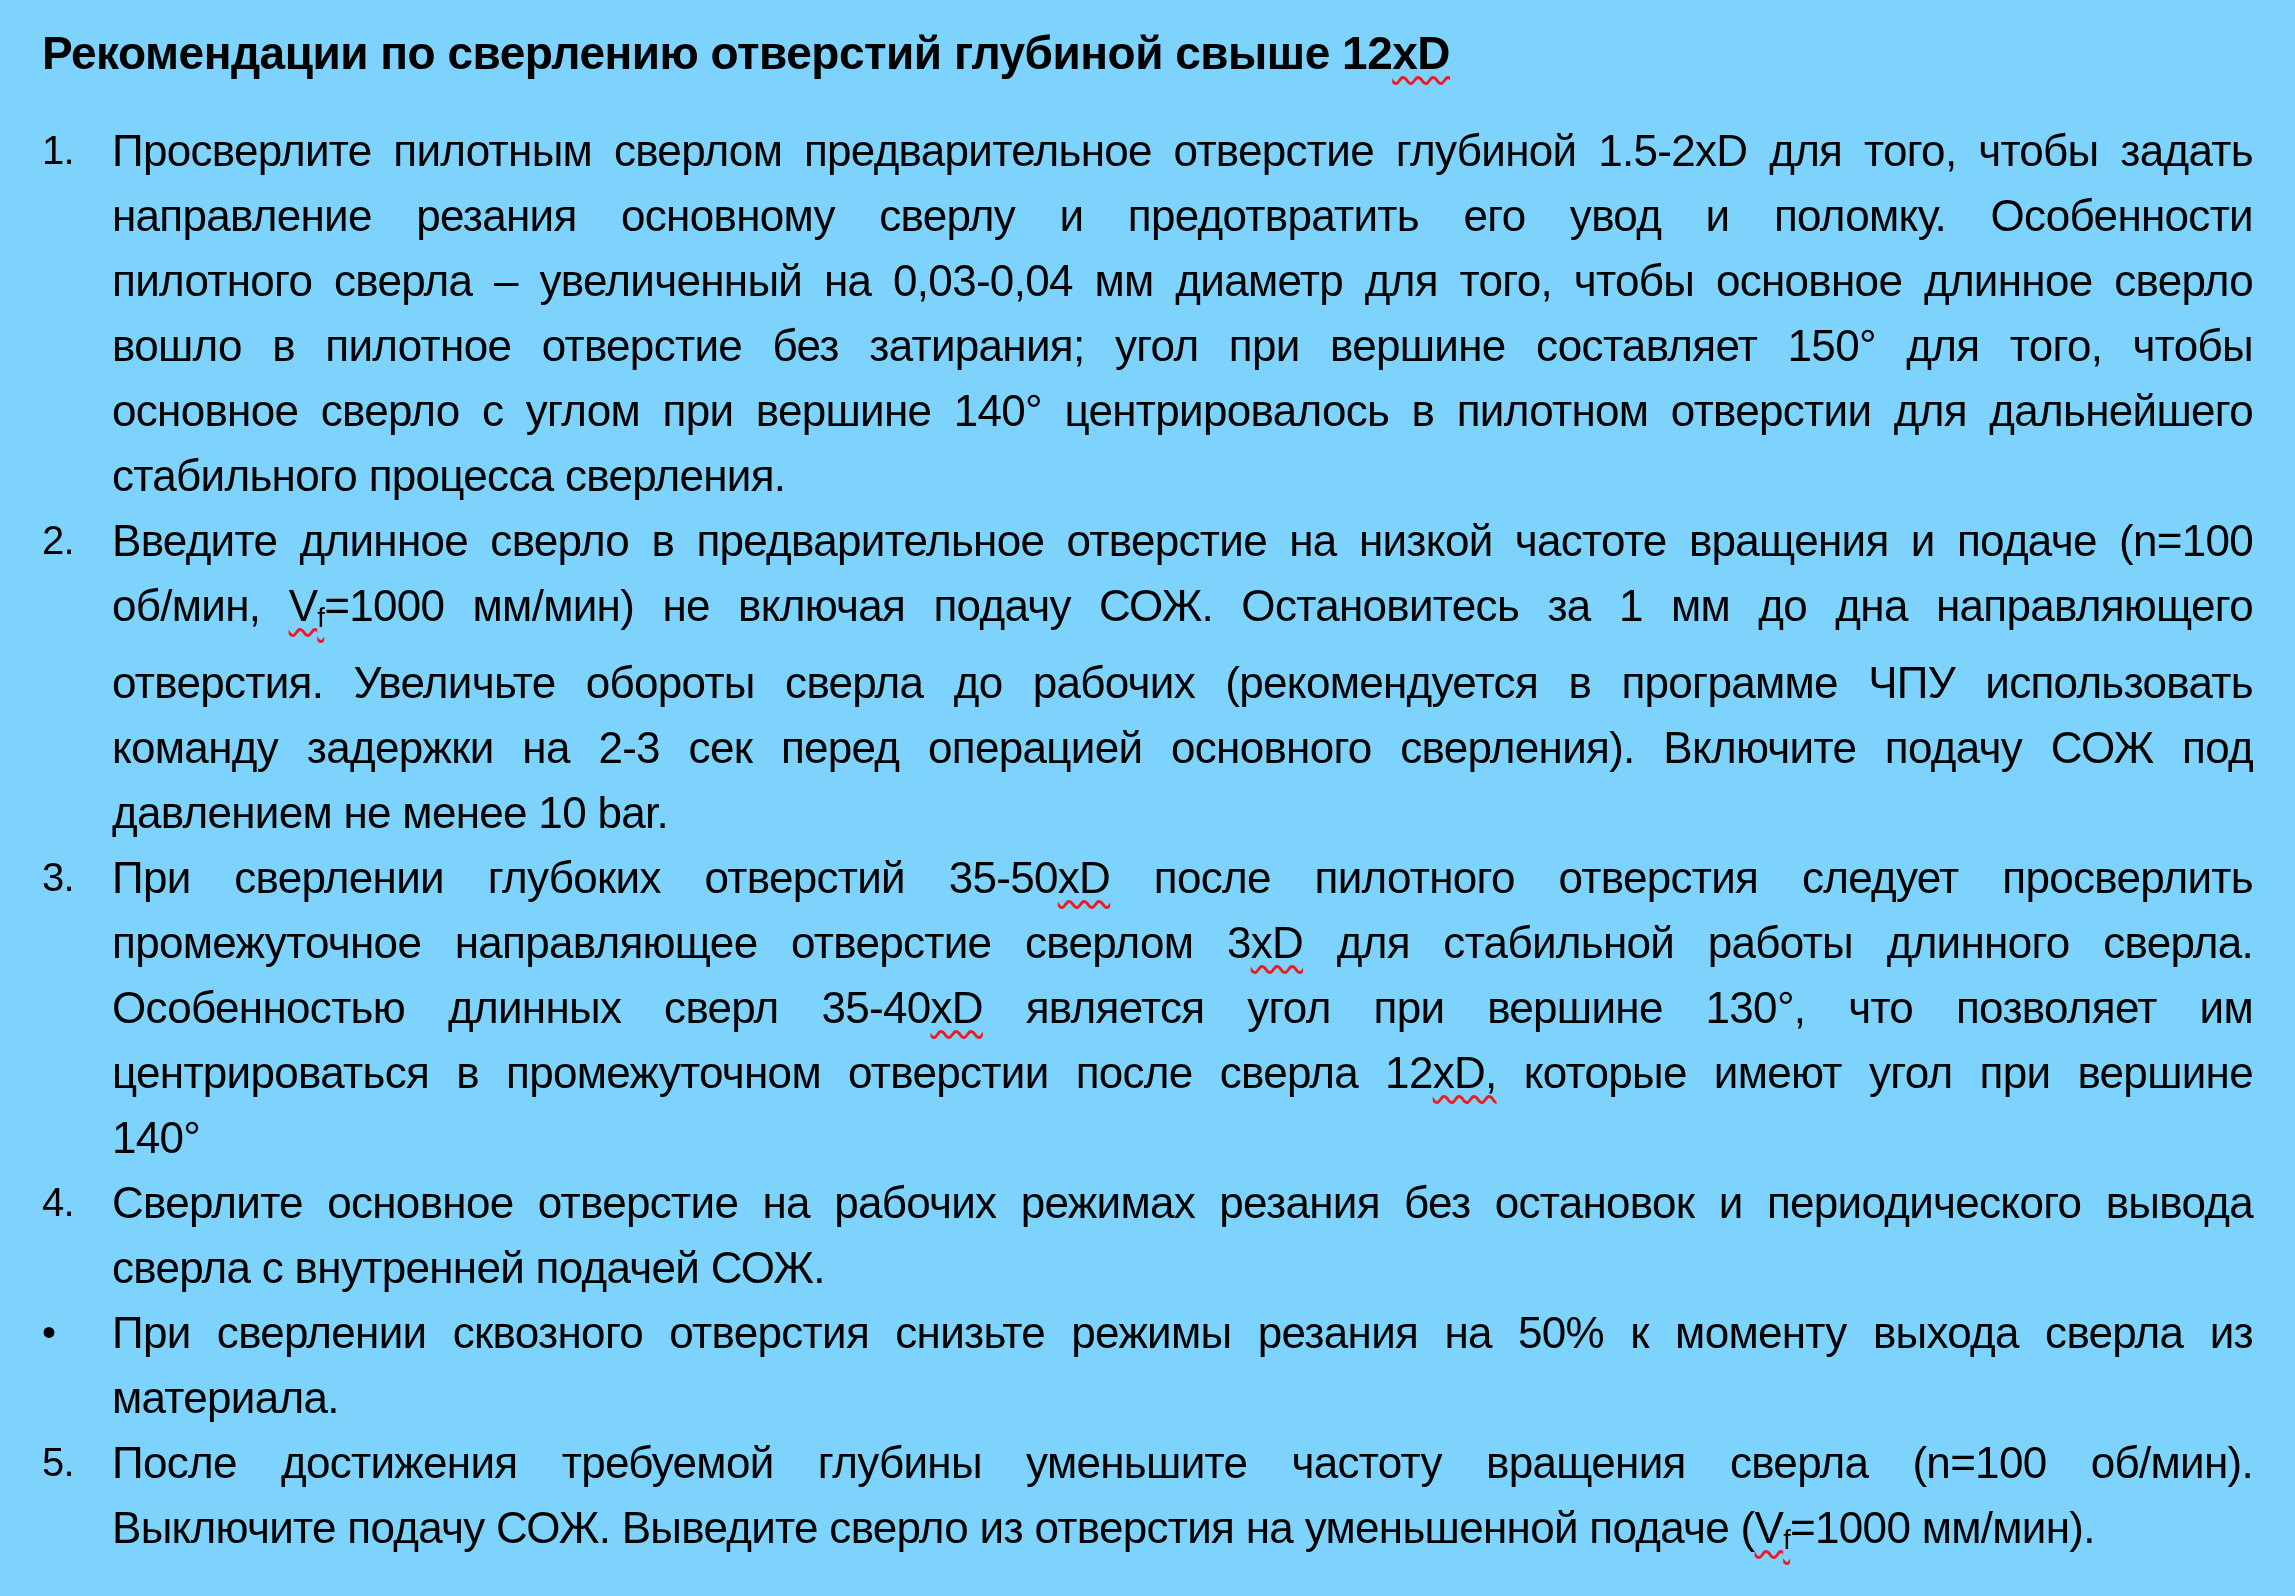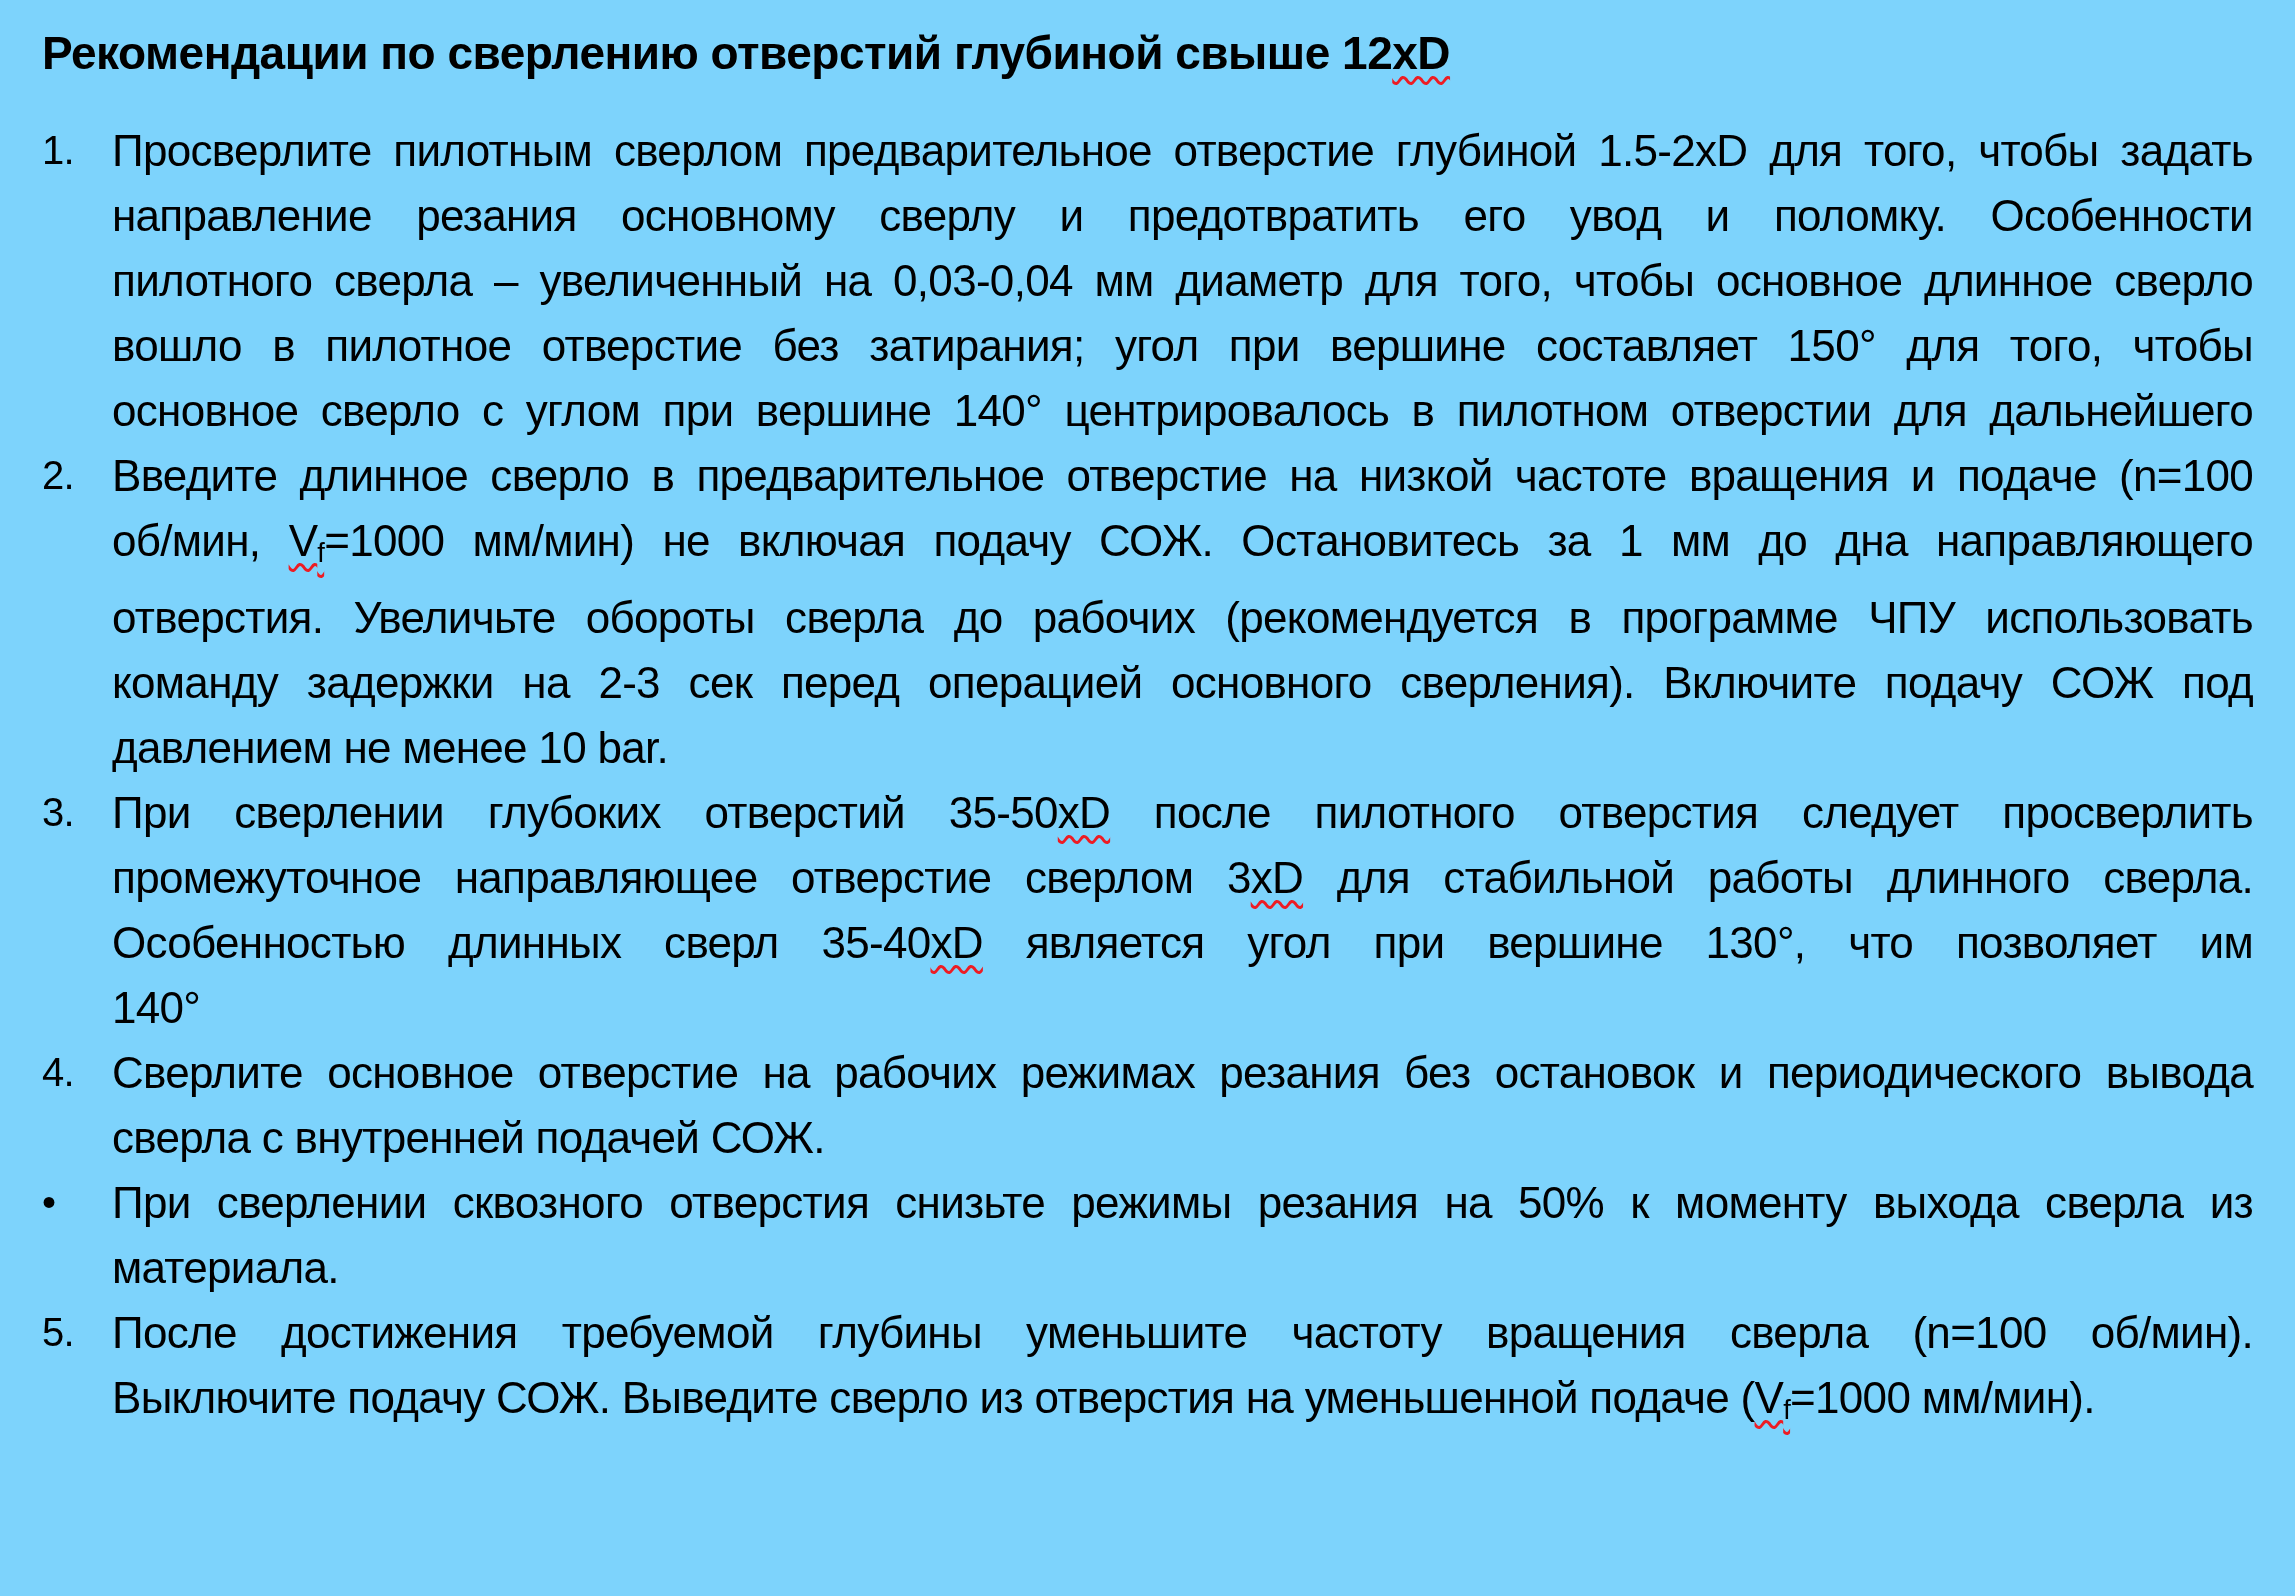--- a/index.html
+++ b/index.html
@@ -55,38 +55,40 @@
   <h1 class="title"><span>Рекомендации по сверлению отверстий глубиной свыше 12</span><span class="misspell">xD</span></h1>
   <div class="list">
       <div class="item">
         <div class="marker">1.</div>
         <div class="body">
           <div class="line"><span>Просверлите пилотным сверлом предварительное отверстие глубиной 1.5-2xD для того, чтобы задать</span></div>
           <div class="line"><span>направление резания основному сверлу и предотвратить его увод и поломку. Особенности</span></div>
           <div class="line"><span>пилотного сверла – увеличенный на 0,03-0,04 мм диаметр для того, чтобы основное длинное сверло</span></div>
           <div class="line"><span>вошло в пилотное отверстие без затирания; угол при вершине составляет 150° для того, чтобы</span></div>
           <div class="line"><span>основное сверло с углом при вершине 140° центрировалось в пилотном отверстии для дальнейшего</span></div>
+          <div class="line last"><span>стабильного процесса сверления.</span></div>
         </div>
       </div>
       <div class="item">
         <div class="marker">2.</div>
         <div class="body">
           <div class="line"><span>Введите длинное сверло в предварительное отверстие на низкой частоте вращения и подаче (n=100</span></div>
           <div class="line"><span>об/мин, </span><span class="misspell">V</span><span class="misspell sub">f</span><span>=1000 мм/мин) не включая подачу СОЖ. Остановитесь за 1 мм до дна направляющего</span></div>
           <div class="line"><span>отверстия. Увеличьте обороты сверла до рабочих (рекомендуется в программе ЧПУ использовать</span></div>
           <div class="line"><span>команду задержки на 2-3 сек перед операцией основного сверления). Включите подачу СОЖ под</span></div>
           <div class="line last"><span>давлением не менее 10 bar.</span></div>
         </div>
       </div>
       <div class="item">
         <div class="marker">3.</div>
         <div class="body">
           <div class="line"><span>При сверлении глубоких отверстий 35-50</span><span class="misspell">xD</span><span> после пилотного отверстия следует просверлить</span></div>
           <div class="line"><span>промежуточное направляющее отверстие сверлом 3</span><span class="misspell">xD</span><span> для стабильной работы длинного сверла.</span></div>
           <div class="line"><span>Особенностью длинных сверл 35-40</span><span class="misspell">xD</span><span> является угол при вершине 130°, что позволяет им</span></div>
+          <div class="line"><span>центрироваться в промежуточном отверстии после сверла 12</span><span class="misspell">xD,</span><span> которые имеют угол при вершине</span></div>
           <div class="line last"><span>140°</span></div>
         </div>
       </div>
       <div class="item">
         <div class="marker">4.</div>
         <div class="body">
           <div class="line"><span>Сверлите основное отверстие на рабочих режимах резания без остановок и периодического вывода</span></div>
           <div class="line last"><span>сверла с внутренней подачей СОЖ.</span></div>
         </div>
       </div>

